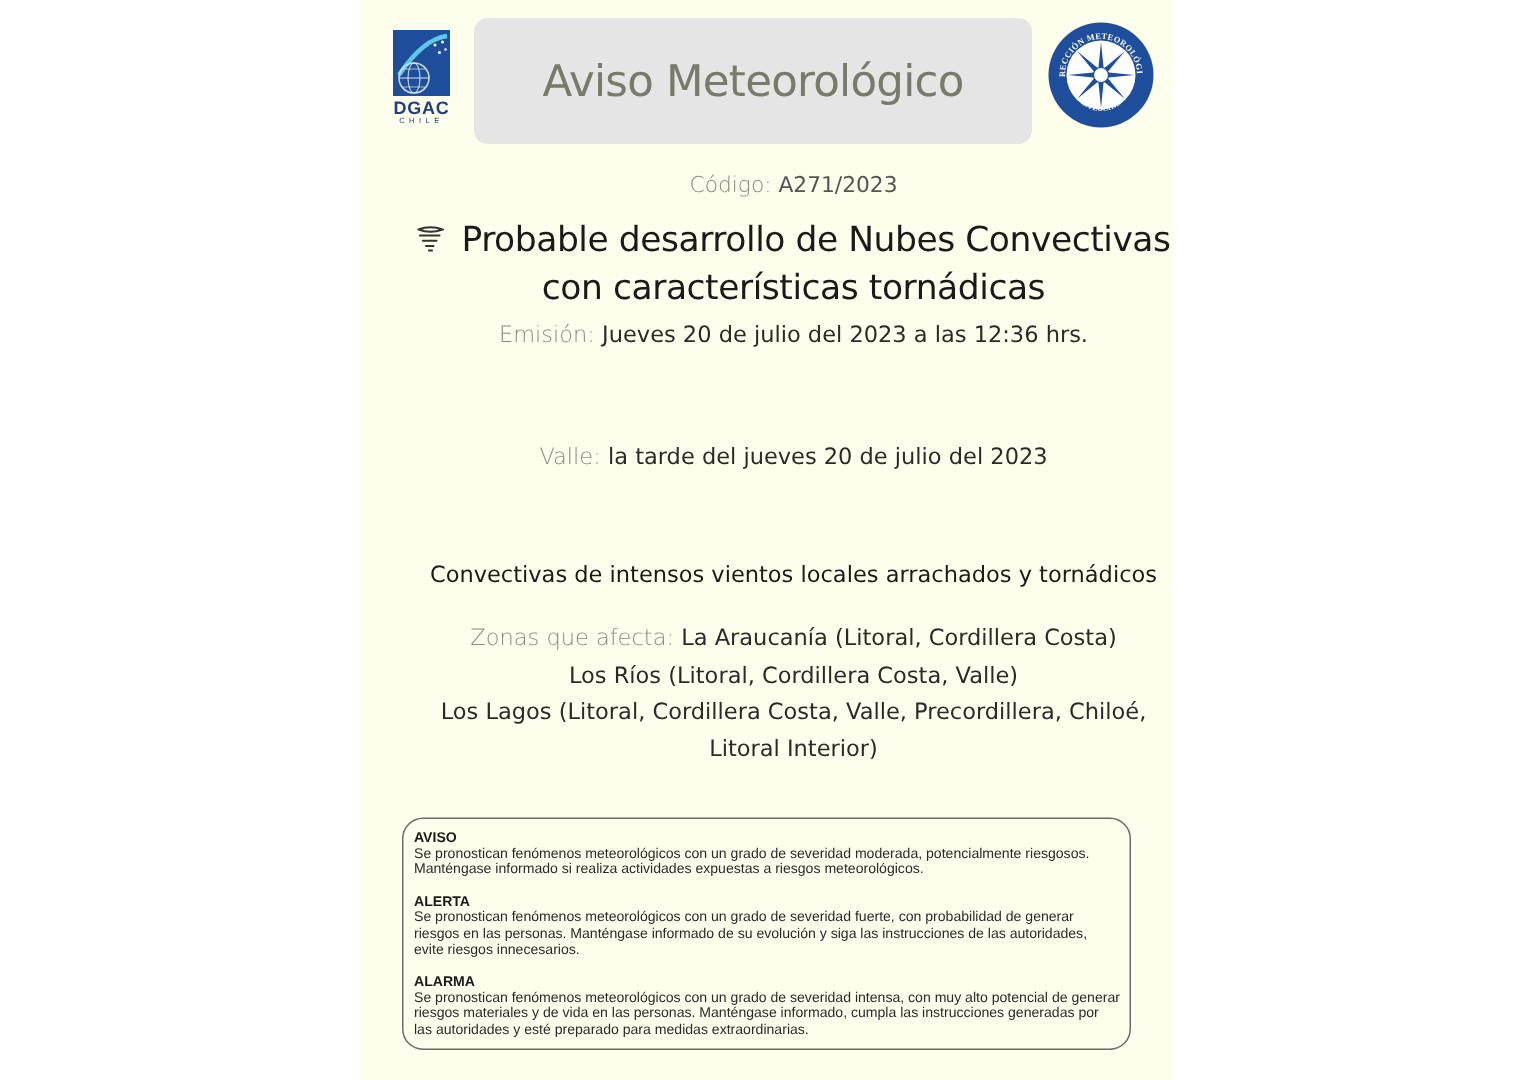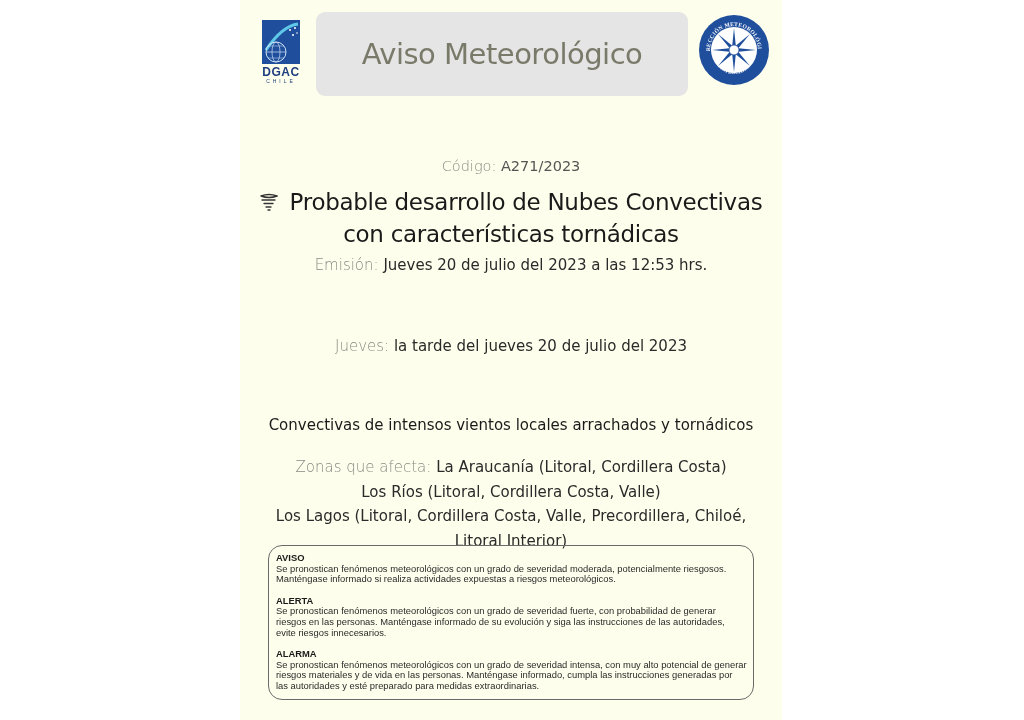--- a/index.html
+++ b/index.html
@@ -76,24 +76,23 @@
     .logo-meteo {
       position: absolute;
       left: 458px;
       top: 14px;
       width: 72px;
       height: 72px;
     }
     
     .center {
       position: absolute;
-      left: 0;
+      left: 18px;
       width: 542px;
       text-align: center;
-      margin-top: 42px;
     }
     .lbl {
       color: #8a8a85;
       font-weight: 300;
     }
     .val {
       color: #2a2a2a;
     }
     .code-line {
       top: 116px;
@@ -223,26 +222,26 @@
             <path d="M8 17 L10 17"></path>
           </g>
         </svg>
       </span><span>Probable desarrollo de Nubes Convectivas</span>
     </div>
     <div>con características tornádicas</div>
   </div>
 
   <div class="center emision">
     <span class="lbl">Emisión:</span>
-    <span class="val">Jueves 20 de julio del 2023 a las 12:53 hrs.</span>
+    <span class="val">Jueves 20 de julio del 2023 a las 12:36 hrs.</span>
   </div>
 
 
   <div class="center desde">
-    <span class="lbl">Jueves:</span>
+    <span class="lbl">Valle:</span>
     <span class="val">la tarde del jueves 20 de julio del 2023</span>
   </div>
 
 
   <div class="center prob">Convectivas de intensos vientos locales arrachados y tornádicos</div>
 
   <div class="center zonas">
     <div>
       <span class="lbl">Zonas que afecta:</span>
       <span class="val">La Araucanía (Litoral, Cordillera Costa)</span>

